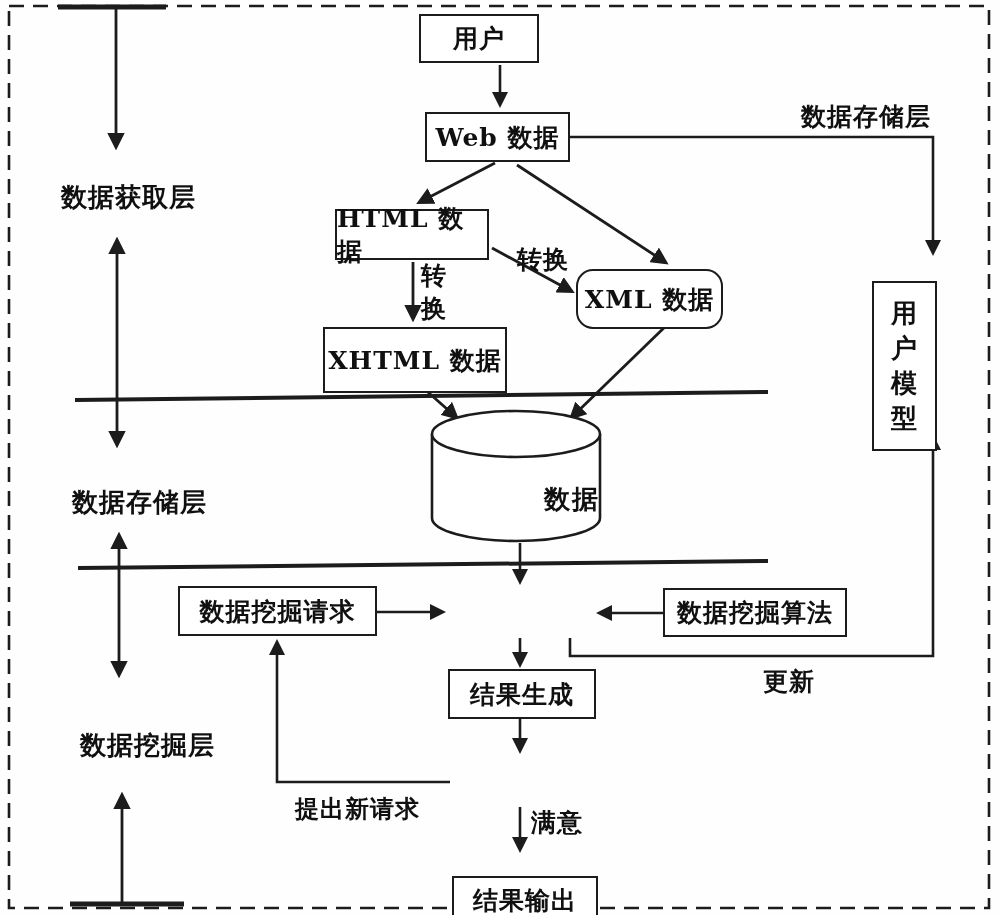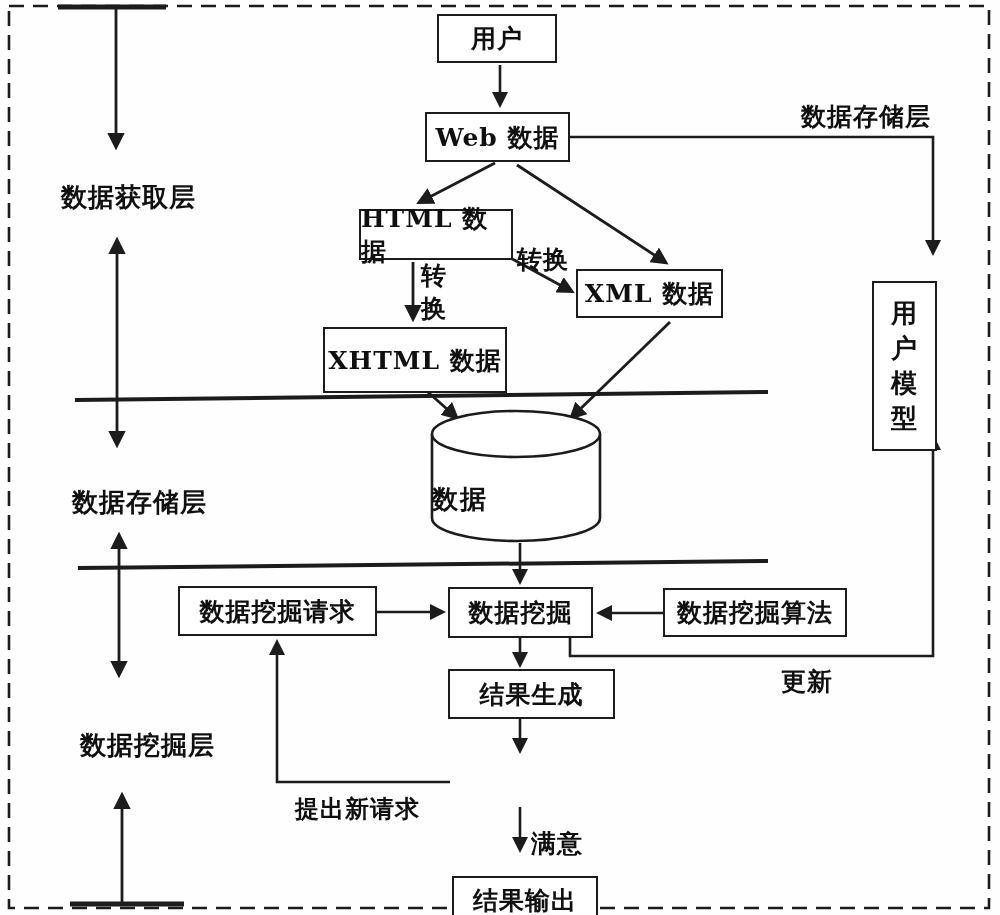--- a/index.html
+++ b/index.html
@@ -5,21 +5,21 @@
   html,body{margin:0;padding:0;background:#ffffff;}
   #stage{position:relative;width:1000px;height:915px;background:#fefefe;overflow:hidden;
          font-family:"DejaVu Serif","Liberation Serif",serif;}
   #wires{position:absolute;left:0;top:0;width:1000px;height:915px;z-index:1;}
   .box{position:absolute;box-sizing:border-box;border:2px solid #1c1c1c;background:#ffffff;
        display:flex;align-items:center;justify-content:center;
        font-weight:700;font-size:25px;color:#101010;letter-spacing:1px;z-index:2;}
   .lbl{position:absolute;font-weight:700;font-size:25px;color:#101010;
        white-space:nowrap;letter-spacing:1px;z-index:3;}
   .vstack{white-space:normal;word-break:break-all;text-align:center;line-height:1.32;}
-  .db-label{position:absolute;left:432px;top:482px;width:168px;text-align:left;
+  .db-label{position:absolute;left:432px;top:482px;width:168px;text-align:right;
        font-weight:700;font-size:26px;color:#101010;letter-spacing:2px;z-index:2;}
   .vbox-inner{display:block;width:30px;word-break:break-all;text-align:center;line-height:1.35;}
 </style>
 </head>
 <body>
 
 <div id="stage">
 
   <svg id="wires" viewBox="0 0 1000 915" xmlns="http://www.w3.org/2000/svg">
     <defs>
@@ -55,39 +55,38 @@
     <line x1="520" y1="543" x2="520" y2="581" stroke="#1c1c1c" stroke-width="2.6" marker-end="url(#ah)"></line>
     <line x1="377" y1="612" x2="442" y2="612" stroke="#1c1c1c" stroke-width="2.6" marker-end="url(#ah)"></line>
     <line x1="663" y1="613" x2="600" y2="613" stroke="#1c1c1c" stroke-width="2.6" marker-end="url(#ah)"></line>
     <line x1="520" y1="638" x2="520" y2="664" stroke="#1c1c1c" stroke-width="2.6" marker-end="url(#ah)"></line>
     <line x1="520" y1="719" x2="520" y2="750" stroke="#1c1c1c" stroke-width="2.6" marker-end="url(#ah)"></line>
     <line x1="520" y1="807" x2="520" y2="849" stroke="#1c1c1c" stroke-width="2.6" marker-end="url(#ah)"></line>
     <path d="M450 782 H277 V643" fill="none" stroke="#1c1c1c" stroke-width="2.6" marker-end="url(#ah)"></path>
     <path d="M570 638 V656 H933 V438" fill="none" stroke="#1c1c1c" stroke-width="2.6" marker-end="url(#ah)"></path>
   </svg>
 
-  <div class="box" style="left:437px;top:14px;width:120px;height:49px;">用户</div>
+  <div class="box" style="left:419px;top:14px;width:120px;height:49px;">用户</div>
   <div class="box" style="left:425px;top:112px;width:145px;height:50px;">Web 数据</div>
-  <div class="box" style="left:335px;top:209px;width:154px;height:51px;margin-left:24px;">HTML 数据</div>
-  <div class="box" style="left:576px;top:269px;width:147px;height:49px;">XML 数据</div>
+  <div class="box" style="left:335px;top:209px;width:154px;height:51px;">HTML 数据</div>
+  <div class="box" style="left:576px;top:269px;width:147px;height:60px;border-radius:17px;">XML 数据</div>
   <div class="box" style="left:323px;top:327px;width:184px;height:66px;">XHTML 数据</div>
   <div class="db-label">数据</div>
   <div class="box" style="left:178px;top:586px;width:199px;height:50px;">数据挖掘请求</div>
-  <div class="box" style="left:448px;top:587px;width:145px;height:51px;">数据挖掘</div>
   <div class="box" style="left:663px;top:588px;width:184px;height:49px;">数据挖掘算法</div>
-  <div class="box" style="left:448px;top:669px;width:167px;height:50px;">结果生成</div>
+  <div class="box" style="left:448px;top:669px;width:148px;height:50px;">结果生成</div>
   <div class="box" style="left:452px;top:876px;width:146px;height:48px;">结果输出</div>
   <div class="box" style="left:872px;top:260px;width:65px;height:170px;font-size:26px;margin-top:21px;">
     <span class="vbox-inner">用户模型</span>
   </div>
 
   <div class="lbl" style="left:61px;top:180px;font-size:26px;">数据获取层</div>
   <div class="lbl" style="left:72px;top:485px;font-size:26px;">数据存储层</div>
   <div class="lbl" style="left:80px;top:728px;font-size:26px;">数据挖掘层</div>
 
   <div class="lbl" style="left:801px;top:100px;">数据存储层</div>
   <div class="lbl vstack" style="left:419px;top:259px;width:30px;white-space:normal;">转换</div>
   <div class="lbl" style="left:517px;top:243px;">转换</div>
-  <div class="lbl" style="left:781px;top:665px;">更新</div>
+  <div class="lbl" style="left:763px;top:665px;">更新</div>
   <div class="lbl" style="left:295px;top:793px;font-size:24px;">提出新请求</div>
-  <div class="lbl" style="left:531px;top:827px;">满意</div>
+  <div class="lbl" style="left:531px;top:806px;">满意</div>
 
 </div>
 
 </body></html>

